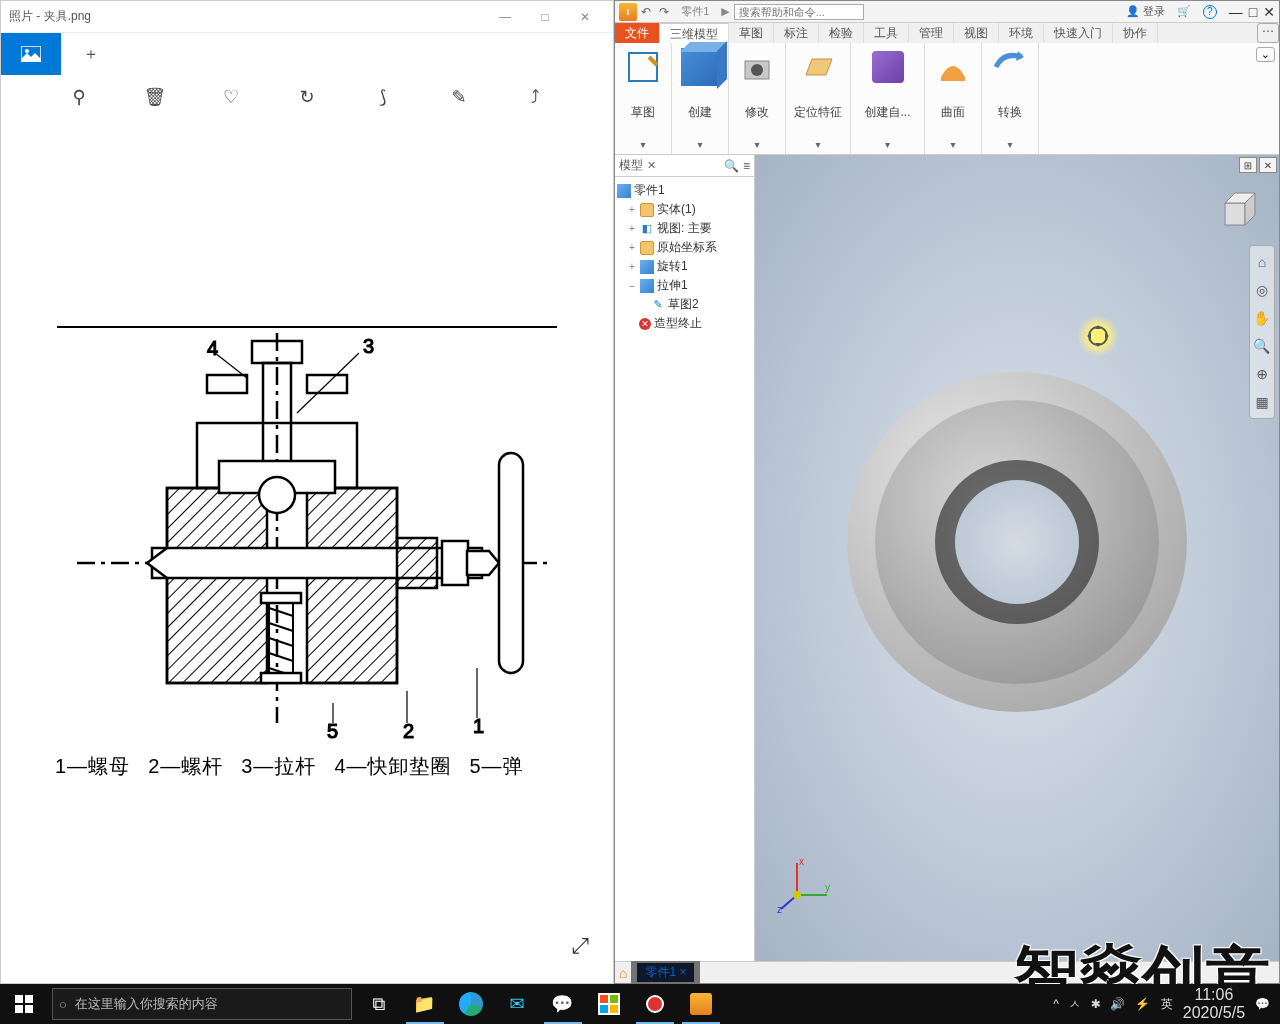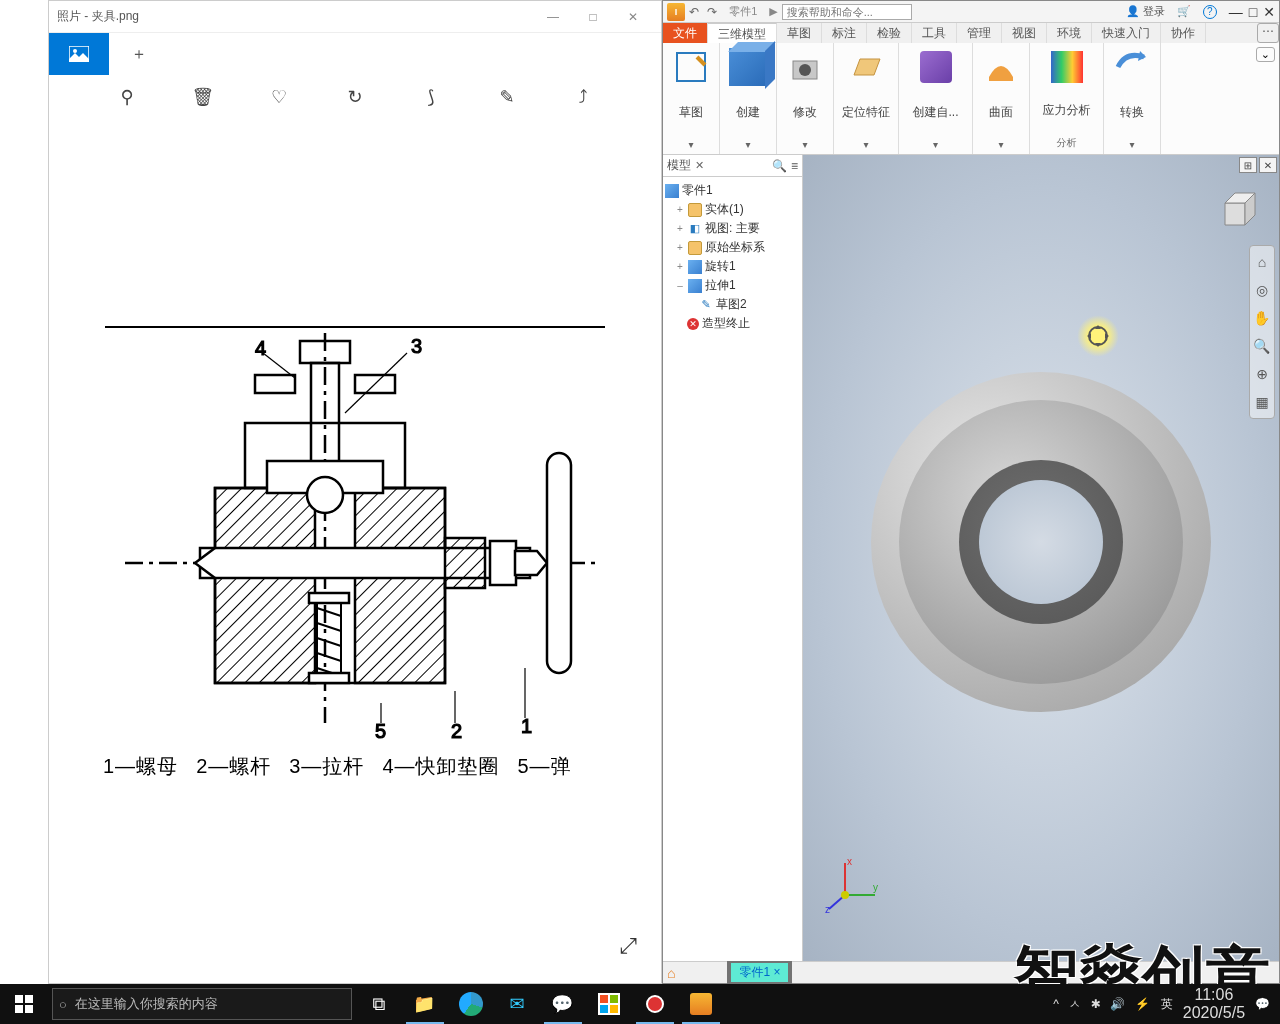--- a/index.html
+++ b/index.html
@@ -1,17 +1,17 @@
 <!DOCTYPE html>
 <html><head>
 <meta charset="utf-8">
 <style>
 *{margin:0;padding:0;box-sizing:border-box;font-family:"Microsoft YaHei","Segoe UI",sans-serif;}
 body{width:1280px;height:1024px;overflow:hidden;position:relative;background:#fff;}
-.desktop{display:flex;width:100%;height:calc(100% - 40px);padding-left:48px;}
+.desktop{display:flex;width:100%;height:calc(100% - 40px);}
 
 
 .photos{width:614px;height:100%;border:1px solid #ccc;display:flex;flex-direction:column;background:#fff;position:relative;}
 .photos-tb{height:32px;display:flex;align-items:center;padding:0 8px;color:#555;font-size:12px;border-bottom:1px solid #eee;}
 .photos-tb .spacer{flex:1;}
 .photos-tb .wbtn{width:40px;height:32px;display:flex;align-items:center;justify-content:center;color:#888;}
 .photos-tabs{height:42px;display:flex;align-items:center;}
 .ptab{width:60px;height:42px;display:flex;align-items:center;justify-content:center;color:#555;}
 .ptab.active{background:#0078d7;color:#fff;}
 .photos-tools{height:44px;display:flex;align-items:center;justify-content:space-around;padding:0 40px;}
@@ -75,21 +75,21 @@
 .viewcube svg{width:100%;height:100%;}
 .navbar{position:absolute;right:4px;top:90px;width:26px;background:rgba(255,255,255,0.5);border:1px solid #aaa;border-radius:4px;display:flex;flex-direction:column;align-items:center;gap:8px;padding:6px 0;}
 .navbar .nbtn{width:20px;height:20px;display:flex;align-items:center;justify-content:center;color:#555;font-size:14px;}
 .triad{position:absolute;left:22px;bottom:42px;}
 .watermark{position:absolute;right:10px;bottom:5px;font-family:"KaiTi","SimSun",serif;font-size:64px;color:#111;font-weight:bold;text-shadow:1px 1px 0 #fff,-1px -1px 0 #fff,1px -1px 0 #fff,-1px 1px 0 #fff;pointer-events:none;}
 .vp-topright{position:absolute;right:2px;top:2px;display:flex;gap:2px;}
 .vp-topright .vb{width:18px;height:16px;border:1px solid #888;background:#f4f4f4;font-size:10px;display:flex;align-items:center;justify-content:center;color:#444;}
 
 .inv-doc-tabs{height:22px;background:#f0f0f0;border-top:1px solid #ccc;display:flex;align-items:center;font-size:12px;padding:0 4px;gap:4px;}
 .inv-doc-tabs .home{color:#e67e22;font-size:14px;}
-.inv-doc-tabs .dtab{background:#5eead4;border:4px solid #737373;padding:1px 8px;color:#0066cc;margin-left:48px;}
+.inv-doc-tabs .dtab{background:#0f172a;border:6px solid #737373;padding:1px 8px;color:#0066cc;}
 .inv-status{height:20px;background:#f0f0f0;border-top:1px solid #ccc;font-size:11px;color:#555;display:flex;align-items:center;padding:0 6px;}
 
 
 .taskbar{position:absolute;left:0;right:0;bottom:0;height:40px;background:#101010;display:flex;align-items:center;color:#fff;font-size:13px;}
 .taskbar .start{width:48px;height:40px;display:flex;align-items:center;justify-content:center;}
 .taskbar .search{flex:0 0 300px;height:32px;margin:4px;border:1px solid #555;background:#1a1a1a;display:flex;align-items:center;color:#bbb;padding:0 6px;gap:8px;}
 .taskbar .tbtn{width:46px;height:40px;display:flex;align-items:center;justify-content:center;color:#fff;font-size:18px;position:relative;}
 .taskbar .tbtn .bar{position:absolute;left:4px;right:4px;bottom:0;height:2px;background:#76b9ed;}
 .taskbar .tray{margin-left:auto;display:flex;align-items:center;gap:10px;padding:0 10px;color:#ddd;font-size:12px;}
 .taskbar .clock{text-align:center;line-height:1.1;font-size:16px;}
@@ -286,27 +286,20 @@
       </div>
       <div class="rpanel">
         <div class="ricon">
             <svg width="36" height="36">
               <path d="M6 28 Q18 6 30 28 L30 32 L6 32 Z" fill="#f0a040"></path>
             </svg>
           </div>
         <div class="rlabel">曲面</div>
         <div class="rdrop">▾</div>
       </div>
-      <div class="rpanel wide">
-        <div class="ricon">
-            <div style="width:32px;height:32px;background:linear-gradient(90deg,#36c,#3c6,#fc3,#f33);"></div>
-          </div>
-        <div class="rlabel">应力分析</div>
-        <div class="rdrop">分析</div>
-      </div>
       <div class="rpanel">
         <div class="ricon">
             <svg width="36" height="36">
               <path d="M4 18 Q12 2 30 8" stroke="#4a8fd8" stroke-width="5" fill="none"></path>
               <path d="M26 2 L32 8 L24 12 Z" fill="#4a8fd8"></path>
             </svg>
           </div>
         <div class="rlabel">转换</div>
         <div class="rdrop">▾</div>
       </div>

